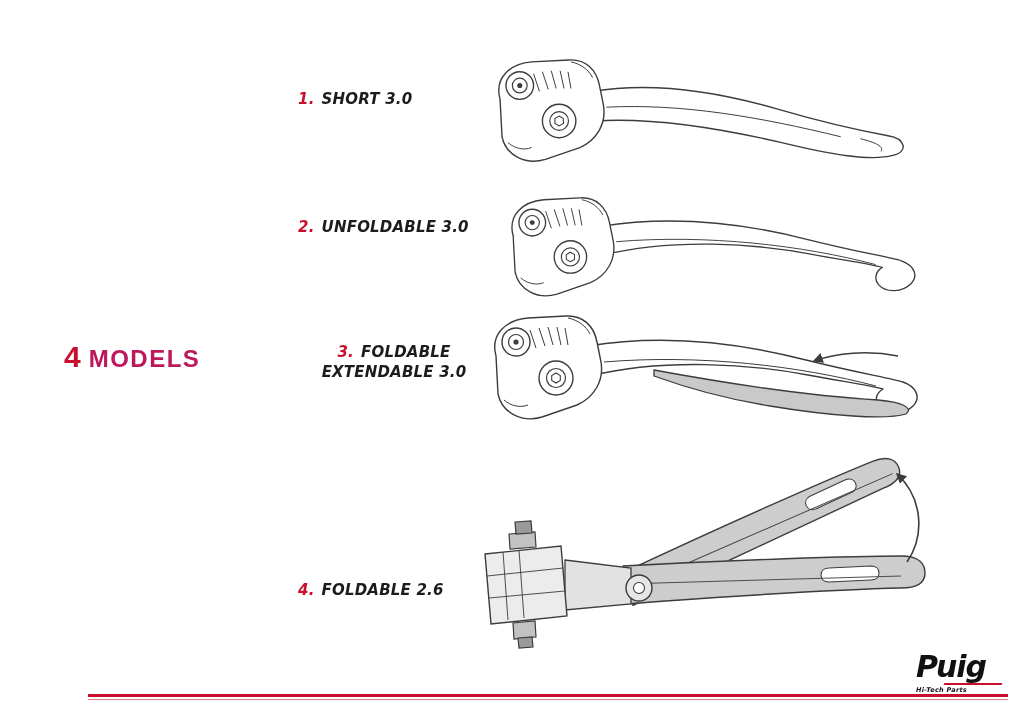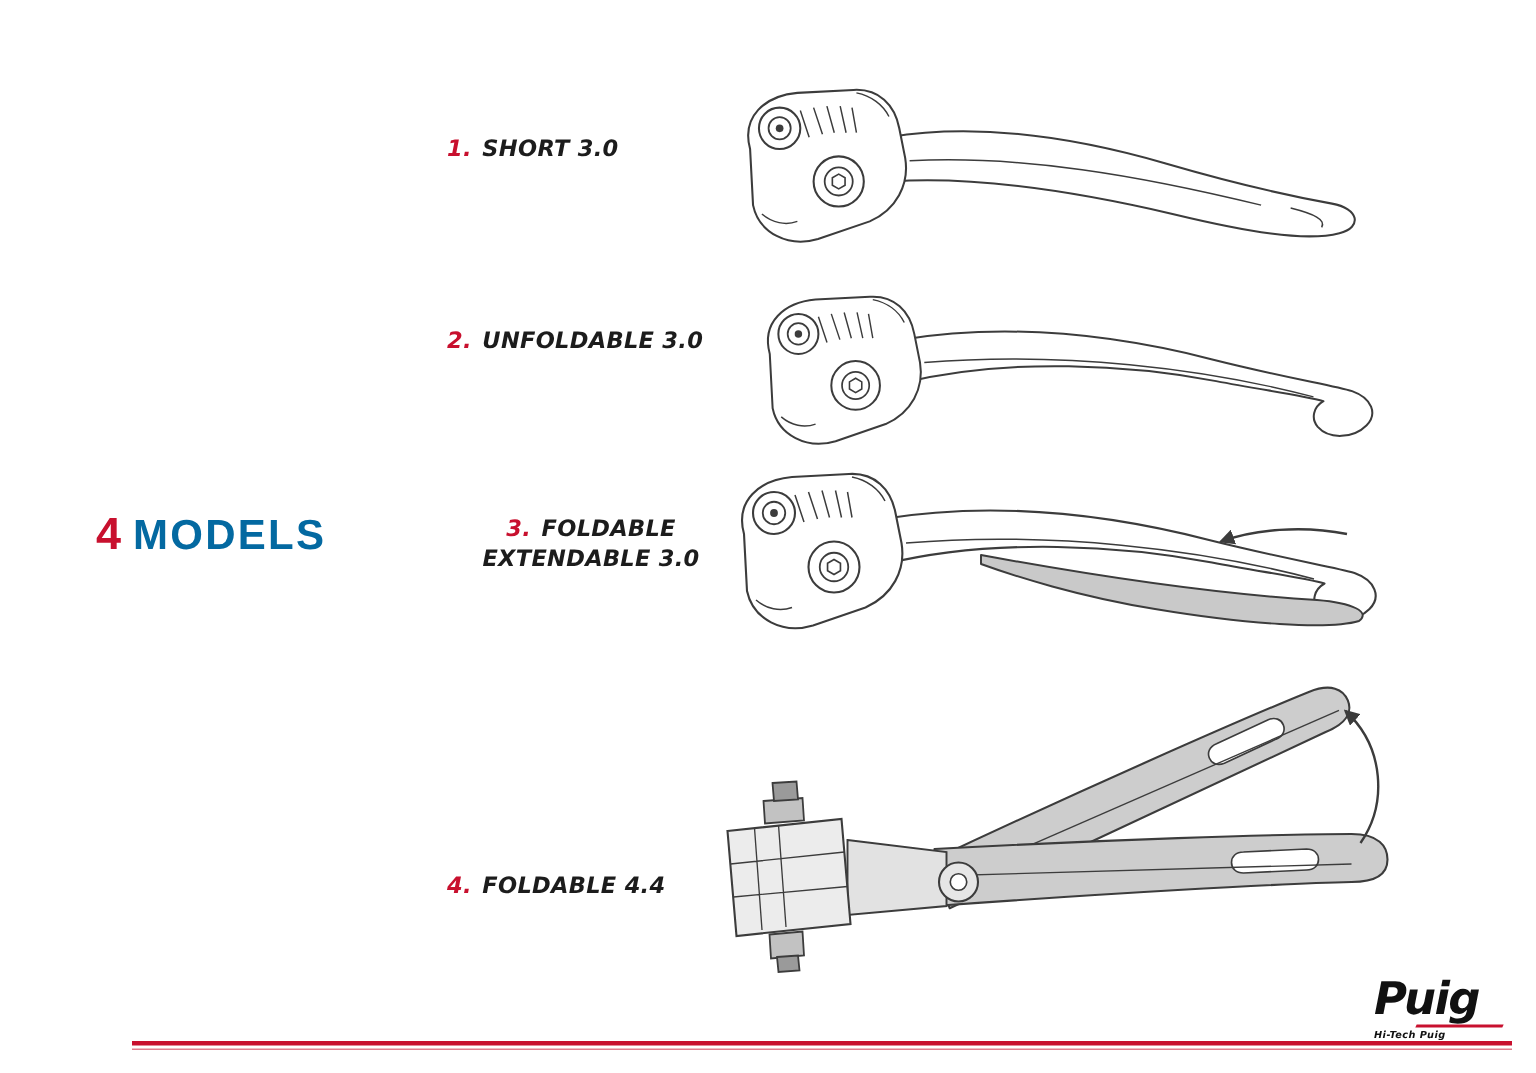--- a/index.html
+++ b/index.html
@@ -14,21 +14,21 @@
     letter-spacing:.2px;white-space:nowrap;margin-left:12px;
   }
   .model-label .num{color:#c8102e;margin-right:7px;}
   .label-1{left:286px;top:90px;}
   .label-2{left:286px;top:218px;}
   .label-3{left:282px;top:342px;width:200px;white-space:normal;text-align:center;line-height:1.35;}
   .label-4{left:286px;top:581px;}
   
   .models-heading{position:absolute;left:64px;top:340px;white-space:nowrap;}
   .models-heading .count{color:#c8102e;font-size:30px;font-weight:bold;vertical-align:baseline;}
-  .models-heading .word{color:#0369a1;font-size:28px;font-weight:bold;letter-spacing:1.5px;margin-left:8px;}
+  .models-heading .word{color:#be185d;font-size:24px;font-weight:bold;letter-spacing:1.5px;margin-left:8px;}
   
   .art{position:absolute;}
   .art-1{left:470px;top:56px;width:452px;height:128px;}
   .art-2{left:472px;top:194px;width:462px;height:124px;}
   .art-3{left:468px;top:312px;width:454px;height:130px;}
   .art-4{left:472px;top:446px;width:464px;height:205px;}
   
   .brand{position:absolute;left:916px;top:652px;width:88px;text-align:left;}
   .brand-name{
     font-family:"DejaVu Sans","Liberation Sans",sans-serif;
@@ -57,21 +57,21 @@
   <div class="model-label label-1">
     <span class="num">1.</span><span class="nm">SHORT 3.0</span>
   </div>
   <div class="model-label label-2">
     <span class="num">2.</span><span class="nm">UNFOLDABLE 3.0</span>
   </div>
   <div class="model-label label-3">
     <span class="num">3.</span><span class="nm">FOLDABLE EXTENDABLE 3.0</span>
   </div>
   <div class="model-label label-4">
-    <span class="num">4.</span><span class="nm">FOLDABLE 4.4</span>
+    <span class="num">4.</span><span class="nm">FOLDABLE 2.6</span>
   </div>
 
   <svg class="art art-1" viewBox="0 0 450 130">
     <g>
       <path d="M120,36 C180,26 246,36 308,54 C356,68 398,77 420,81 C438,84 441,97 425,101 C402,107 362,100 312,88 C252,74 182,62 122,66 Z" fill="#ffffff" stroke="#3c3c3c" stroke-width="1.4" stroke-linejoin="round"></path>
       <path d="M134,52 C210,48 290,62 372,82" fill="none" stroke="#3c3c3c" stroke-width="1"></path>
       <path d="M392,84 C408,88 416,92 413,97" fill="none" stroke="#3c3c3c" stroke-width="1"></path>
     </g>
     <g>
       <path d="M26,44 C20,22 36,8 58,6 L96,4 C113,3 124,14 127,30 L131,50 C134,68 125,85 107,93 L72,105 C52,111 32,101 28,82 Z" fill="#ffffff" stroke="#3c3c3c" stroke-width="1.4" stroke-linejoin="round"></path>
@@ -161,19 +161,19 @@
       <path d="M45,192 L59,191 L60,201 L46,202 Z" fill="#9a9a9a" stroke="#3c3c3c" stroke-width="1.2"></path>
     </g>
     <circle cx="166" cy="142" r="13" fill="#e6e6e6" stroke="#3c3c3c" stroke-width="1.4"></circle>
     <circle cx="166" cy="142" r="5.5" fill="#ffffff" stroke="#3c3c3c" stroke-width="1.1"></circle>
     <path d="M434,116 C452,90 450,52 424,28" fill="none" stroke="#3c3c3c" stroke-width="1.6" marker-end="url(#ah4)"></path>
   </svg>
 
   <div class="brand">
     <div class="brand-name">Puig</div>
     <div class="brand-bar"></div>
-    <div class="brand-tag">Hi-Tech Puig</div>
+    <div class="brand-tag">Hi-Tech Parts</div>
   </div>
 
   <div class="rule-main"></div>
   <div class="rule-thin"></div>
 
 </div>
 
 </body></html>

